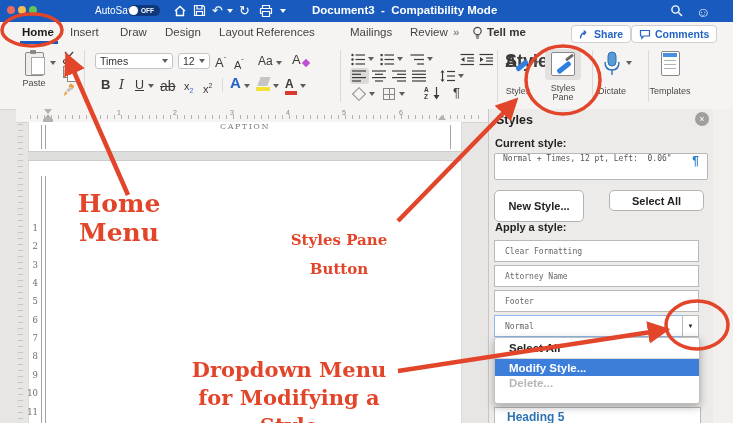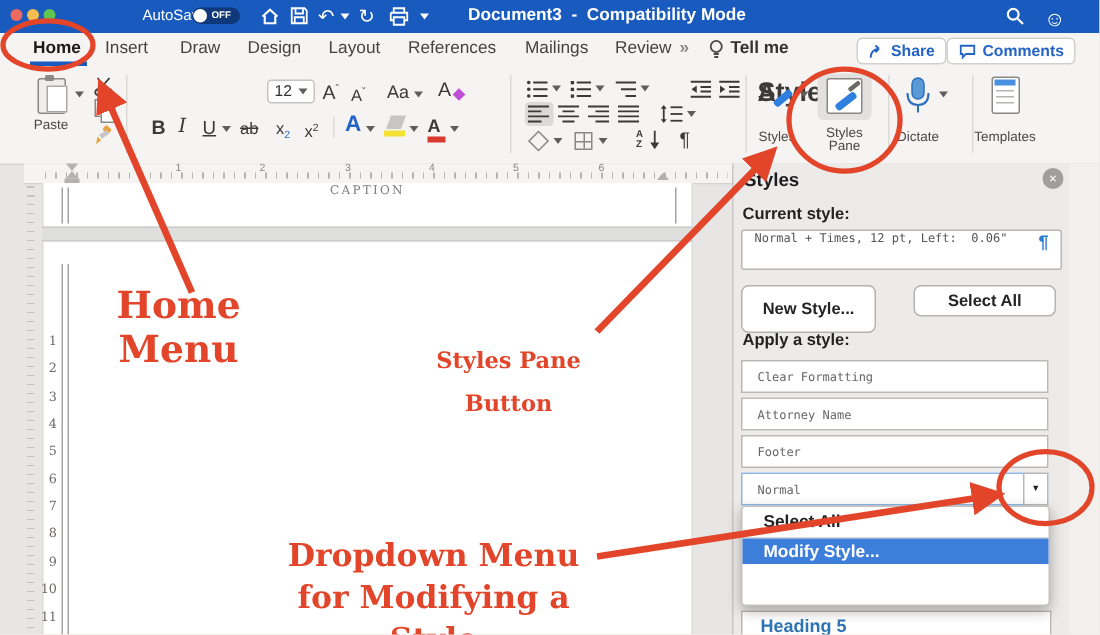--- a/index.html
+++ b/index.html
@@ -84,21 +84,21 @@
     <span class="abs tb-ico" style="left:696px;top:1px;font-size:14px">☺</span>
   </div>
 
   <div class="abs tabrow"></div>
   <span class="abs tab" style="left:22px;font-weight:bold;color:#1b1b1b">Home</span>
   <div class="abs" style="left:20px;top:41px;width:38px;height:3px;background:#185abd"></div>
   <span class="abs tab" style="left:70px">Insert</span>
   <span class="abs tab" style="left:120px">Draw</span>
   <span class="abs tab" style="left:165px">Design</span>
   <span class="abs tab" style="left:219px">Layout</span>
-  <span class="abs tab" style="left:272px">References</span>
+  <span class="abs tab" style="left:256px">References</span>
   <span class="abs tab" style="left:350px">Mailings</span>
   <span class="abs tab" style="left:410px">Review</span>
   <span class="abs tab" style="left:453px;color:#8a8886;font-weight:bold">»</span>
   <svg class="abs" style="left:472px;top:26px" width="11" height="15" viewBox="0 0 11 15">
       <circle cx="5.5" cy="5" r="3.7" fill="none" stroke="#4a4947" stroke-width="1.2"></circle>
       <line x1="3.8" y1="10" x2="7.2" y2="10" stroke="#4a4947" stroke-width="1.2"></line>
       <line x1="4.2" y1="12" x2="6.8" y2="12" stroke="#4a4947" stroke-width="1.2"></line>
     </svg>
   <span class="abs tab" style="left:487px;font-weight:bold;color:#333">Tell me</span>
   <div class="abs pillbtn" style="left:571px;top:25px">
@@ -131,35 +131,39 @@
   <div class="abs" style="left:63px;top:66px;width:8px;height:10px;border:1.2px solid #8a8886;background:#fff">
     <div class="abs" style="left:3px;top:3px;width:8px;height:10px;border:1.2px solid #8a8886;background:#fff"></div>
   </div>
   <svg class="abs" style="left:62px;top:83px" width="14" height="14" viewBox="0 0 14 14">
       <rect x="7" y="1" width="5" height="4" rx="1" transform="rotate(40 9 3)" fill="#e8a33d"></rect>
       <path d="M4 7 L9 3.5 L11 6 L6 9.5 Z" fill="#c8c6c4"></path>
       <path d="M3 8 L5.5 10.5 L2 13 Z" fill="#e8a33d"></path>
     </svg>
   <div class="abs vdiv" style="left:84px"></div>
 
+  <div class="abs combo" style="left:95px;top:53px;width:78px">
+    <span>Times</span>
+      <span class="chev"></span>
+  </div>
   <div class="abs combo" style="left:178px;top:53px;width:32px">
     <span>12</span>
       <span class="chev"></span>
   </div>
   <span class="abs rbtn" style="left:215px;top:52px;font-size:13px"><span>A</span><span style="font-size:7px;vertical-align:super">ˆ</span></span>
   <span class="abs rbtn" style="left:234px;top:54px;font-size:11px"><span>A</span><span style="font-size:7px;vertical-align:super">ˇ</span></span>
   <span class="abs rbtn" style="left:258px;top:53px;font-size:12px"><span>Aa</span> <span class="chev"></span></span>
   <span class="abs rbtn" style="left:292px;top:52px;font-size:13px"><span>A</span></span>
   <div class="abs" style="left:303px;top:60px;width:6px;height:6px;background:#c04fd8;transform:rotate(45deg)"></div>
 
   <span class="abs rbtn" style="left:101px;top:77px;font-weight:bold;font-size:13px">B</span>
   <span class="abs rbtn" style="left:119px;top:77px;font-style:italic;font-family:'DejaVu Serif',serif;font-size:13px">I</span>
   <span class="abs rbtn" style="left:135px;top:77px;text-decoration:underline;font-size:12.5px">U</span>
   <span class="abs chev" style="left:148px;top:84px"></span>
-  <span class="abs rbtn" style="left:160px;top:78px;text-decoration:line-through;font-size:11px">ab</span>
+  <span class="abs rbtn" style="left:160px;top:78px;text-decoration:line-through;font-size:14px">ab</span>
   <span class="abs rbtn" style="left:184px;top:78px;font-size:11px"><span>x</span><sub style="font-size:7px;color:#2f6fce">2</sub></span>
   <span class="abs rbtn" style="left:203px;top:78px;font-size:11px"><span>x</span><sup style="font-size:7px">2</sup></span>
   <div class="abs" style="left:222px;top:78px;width:1px;height:14px;background:#dcdad8"></div>
   <span class="abs rbtn" style="left:230px;top:75px;font-weight:bold;font-size:15px;color:#2463c9">A</span>
   <span class="abs chev" style="left:244px;top:84px"></span>
   <div class="abs" style="left:256px;top:77px">
     <div style="width:10px;height:9px;background:#c8c6c4;transform:skewX(-20deg);margin-left:3px"></div>
     <div style="width:14px;height:3.5px;background:#f3e135;margin-top:1px"></div>
   </div>
   <span class="abs chev" style="left:273px;top:84px"></span>
@@ -345,20 +349,21 @@
     <div class="abs" style="left:193px;top:206px;width:17px;height:22px;background:#fff;border:1px solid #bbb9b7;box-sizing:border-box;text-align:center;font-size:6px;line-height:21px;color:#232323">▼</div>
     <div class="abs" style="left:5px;top:298px;width:207px;height:20px;background:#fff;border:1px solid #bbb9b7;box-sizing:border-box;display:flex;align-items:center;padding-left:12px">
       <span style="font-weight:bold;font-size:12px;color:#2e74b5">Heading 5</span>
     </div>
   </div>
 
   <div class="abs menu">
     <div class="mitem" style="top:2px;height:16px">Select All</div>
     <div class="abs" style="left:0;top:20px;width:100%;height:1px;background:#d9d7d5"></div>
     <div class="mitem" style="top:21px;height:17px;background:#3d7edb;color:#fff">Modify Style...</div>
+    <div class="mitem" style="top:38px;height:14px;color:#b9b7b5">Delete...</div>
   </div>
 
   <svg class="abs svgov" width="733" height="423" viewBox="0 0 733 423">
     <defs>
       <marker id="ah" markerWidth="5" markerHeight="5" refX="3.6" refY="2.5" orient="auto" markerUnits="strokeWidth">
         <path d="M0,0 L5,2.5 L0,5 Z" fill="#e2452a"></path>
       </marker>
     </defs>
     <ellipse cx="32" cy="30" rx="30" ry="16" fill="none" stroke="#e2452a" stroke-width="3.5"></ellipse>
     <ellipse cx="563" cy="80" rx="37" ry="34" fill="none" stroke="#e2452a" stroke-width="3.5"></ellipse>

